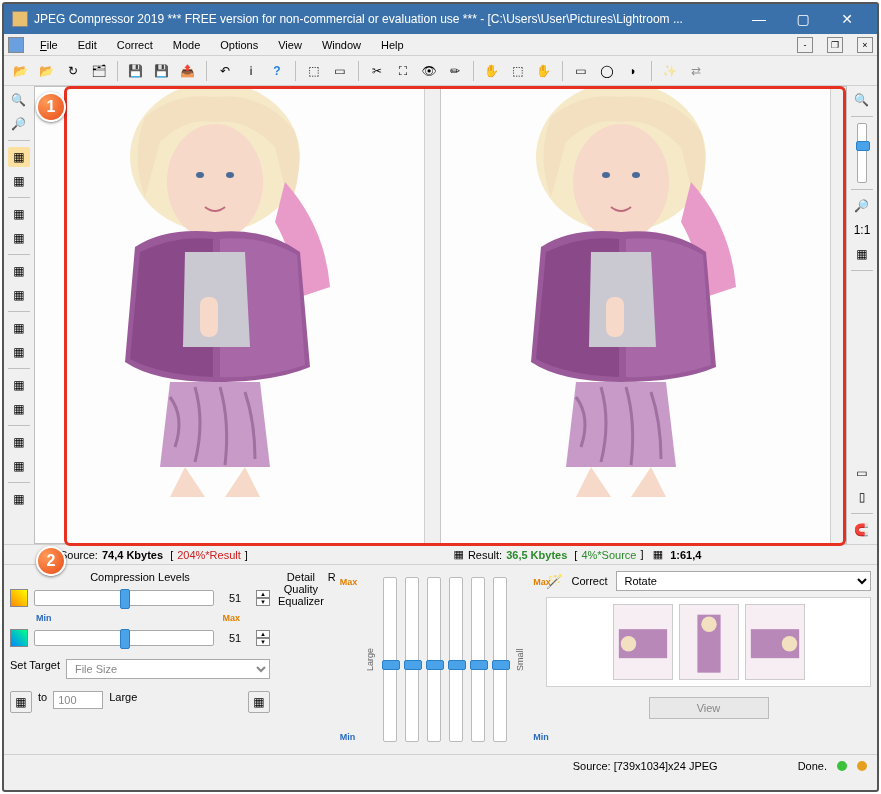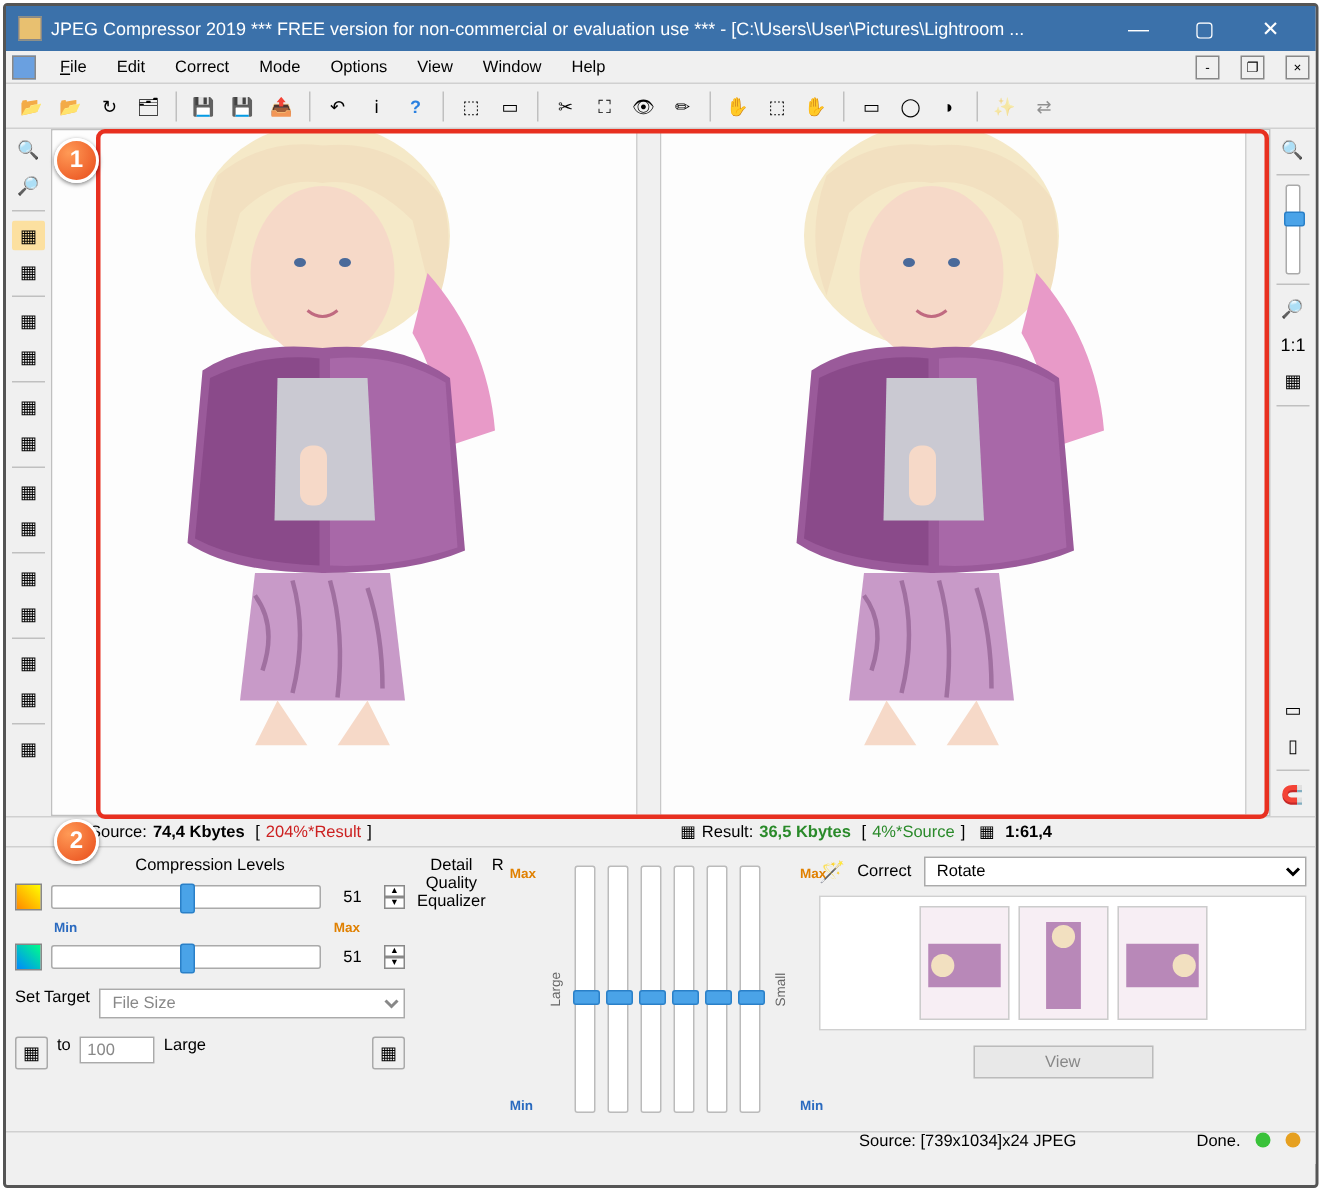--- a/index.html
+++ b/index.html
@@ -53,21 +53,21 @@
 .eq .side .mx { color: #e08000; } .eq .side .mn { color: #2a6abf; }
 .eq .vside { writing-mode: vertical-rl; transform: rotate(180deg); font-size: 9px; color: #666; text-align:center; }
 .vtrack { width: 14px; background: linear-gradient(#fff,#fff); border: 1px solid #bbb; position: relative; border-radius: 2px; }
 .vtrack .th { position: absolute; left: -2px; width: 18px; height: 10px; background: #4aa3e8; border: 1px solid #2a80c8; border-radius: 2px; top: 50%; }
 .panel-r { flex: 1; display: flex; flex-direction: column; gap: 6px; }
 .panel-r .toprow { display: flex; align-items: center; gap: 8px; }
 .panel-r select { border: 1px solid #aaa; padding: 2px 4px; font-size: 11px; flex:1; background:#fff; }
 .thumbs { display: flex; gap: 6px; justify-content: center; border: 1px solid #d0d0d0; background: #fff; padding: 6px; height: 90px; }
 .thumb-img { width: 60px; border: 1px solid #ccc; background:#f7eef4; }
 .apply { margin: 4px auto 0; width: 120px; padding: 4px; background: #e8e8e8; border: 1px solid #bbb; color: #888; text-align: center; }
-.status { height: 22px; background: #f0f0f0; display: flex; align-items: flex-start; gap: 10px; padding: 0 10px; border-top: 1px solid #d0d0d0; font-size: 11px; }
+.status { height: 22px; background: #f0f0f0; display: flex; align-items: center; gap: 10px; padding: 0 10px; border-top: 1px solid #d0d0d0; font-size: 11px; }
 .status .fill { flex:1; }
 .led { width: 10px; height: 10px; border-radius: 50%; }
 .led.g { background: #3ac23a; } .led.o { background: #e6a020; }
 .callout { position: absolute; width: 30px; height: 30px; border-radius: 50%; background: radial-gradient(circle at 30% 30%, #ff9a56, #e84b1a); color: #fff; font-weight: bold; font-size: 16px; display: flex; align-items: center; justify-content: center; border: 2px solid #fff; box-shadow: 0 1px 3px rgba(0,0,0,0.5); z-index: 20; }
 .hl { border: 3px solid #e83020; border-radius: 6px; position: absolute; z-index: 15; pointer-events:none; }
 svg.person { width: 100%; height: 100%; }
 .rsl { width: 10px; height: 60px; background:#fff; border:1px solid #aaa; position:relative; border-radius:2px;}
 .rsl .th { position:absolute; left:-2px; width:14px; height:10px; background:#4aa3e8; border:1px solid #2a80c8; border-radius:2px; top:30%;}
 </style>
 </head>

